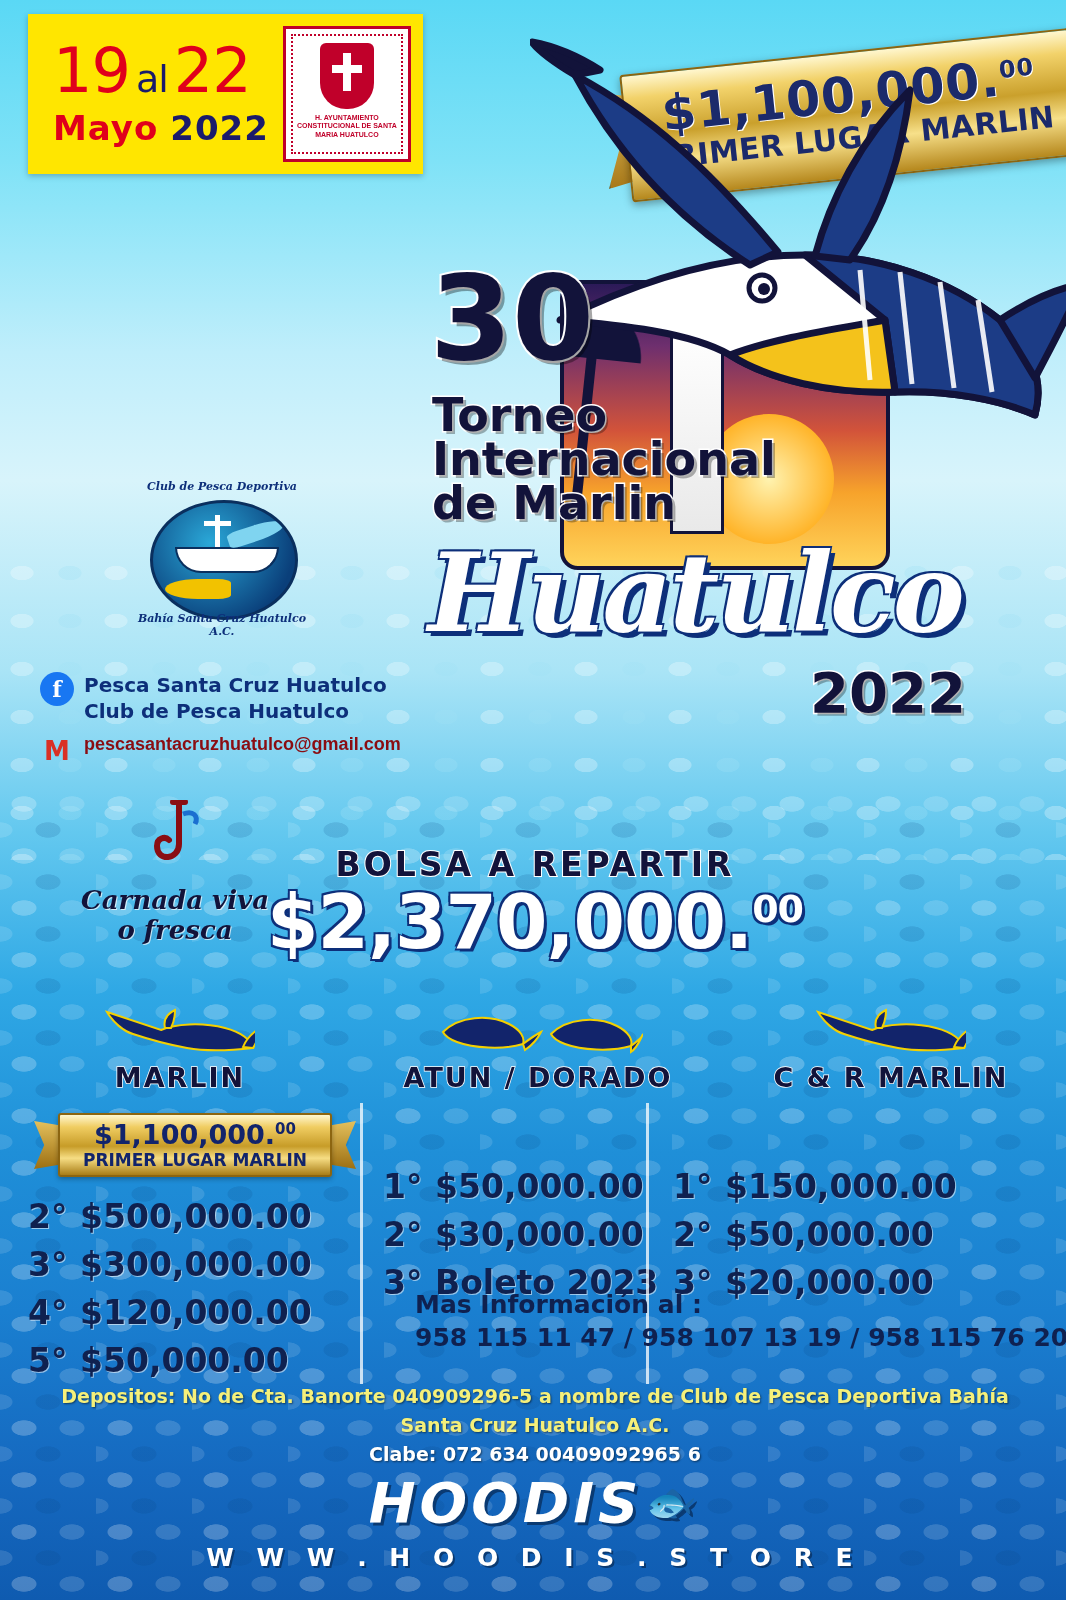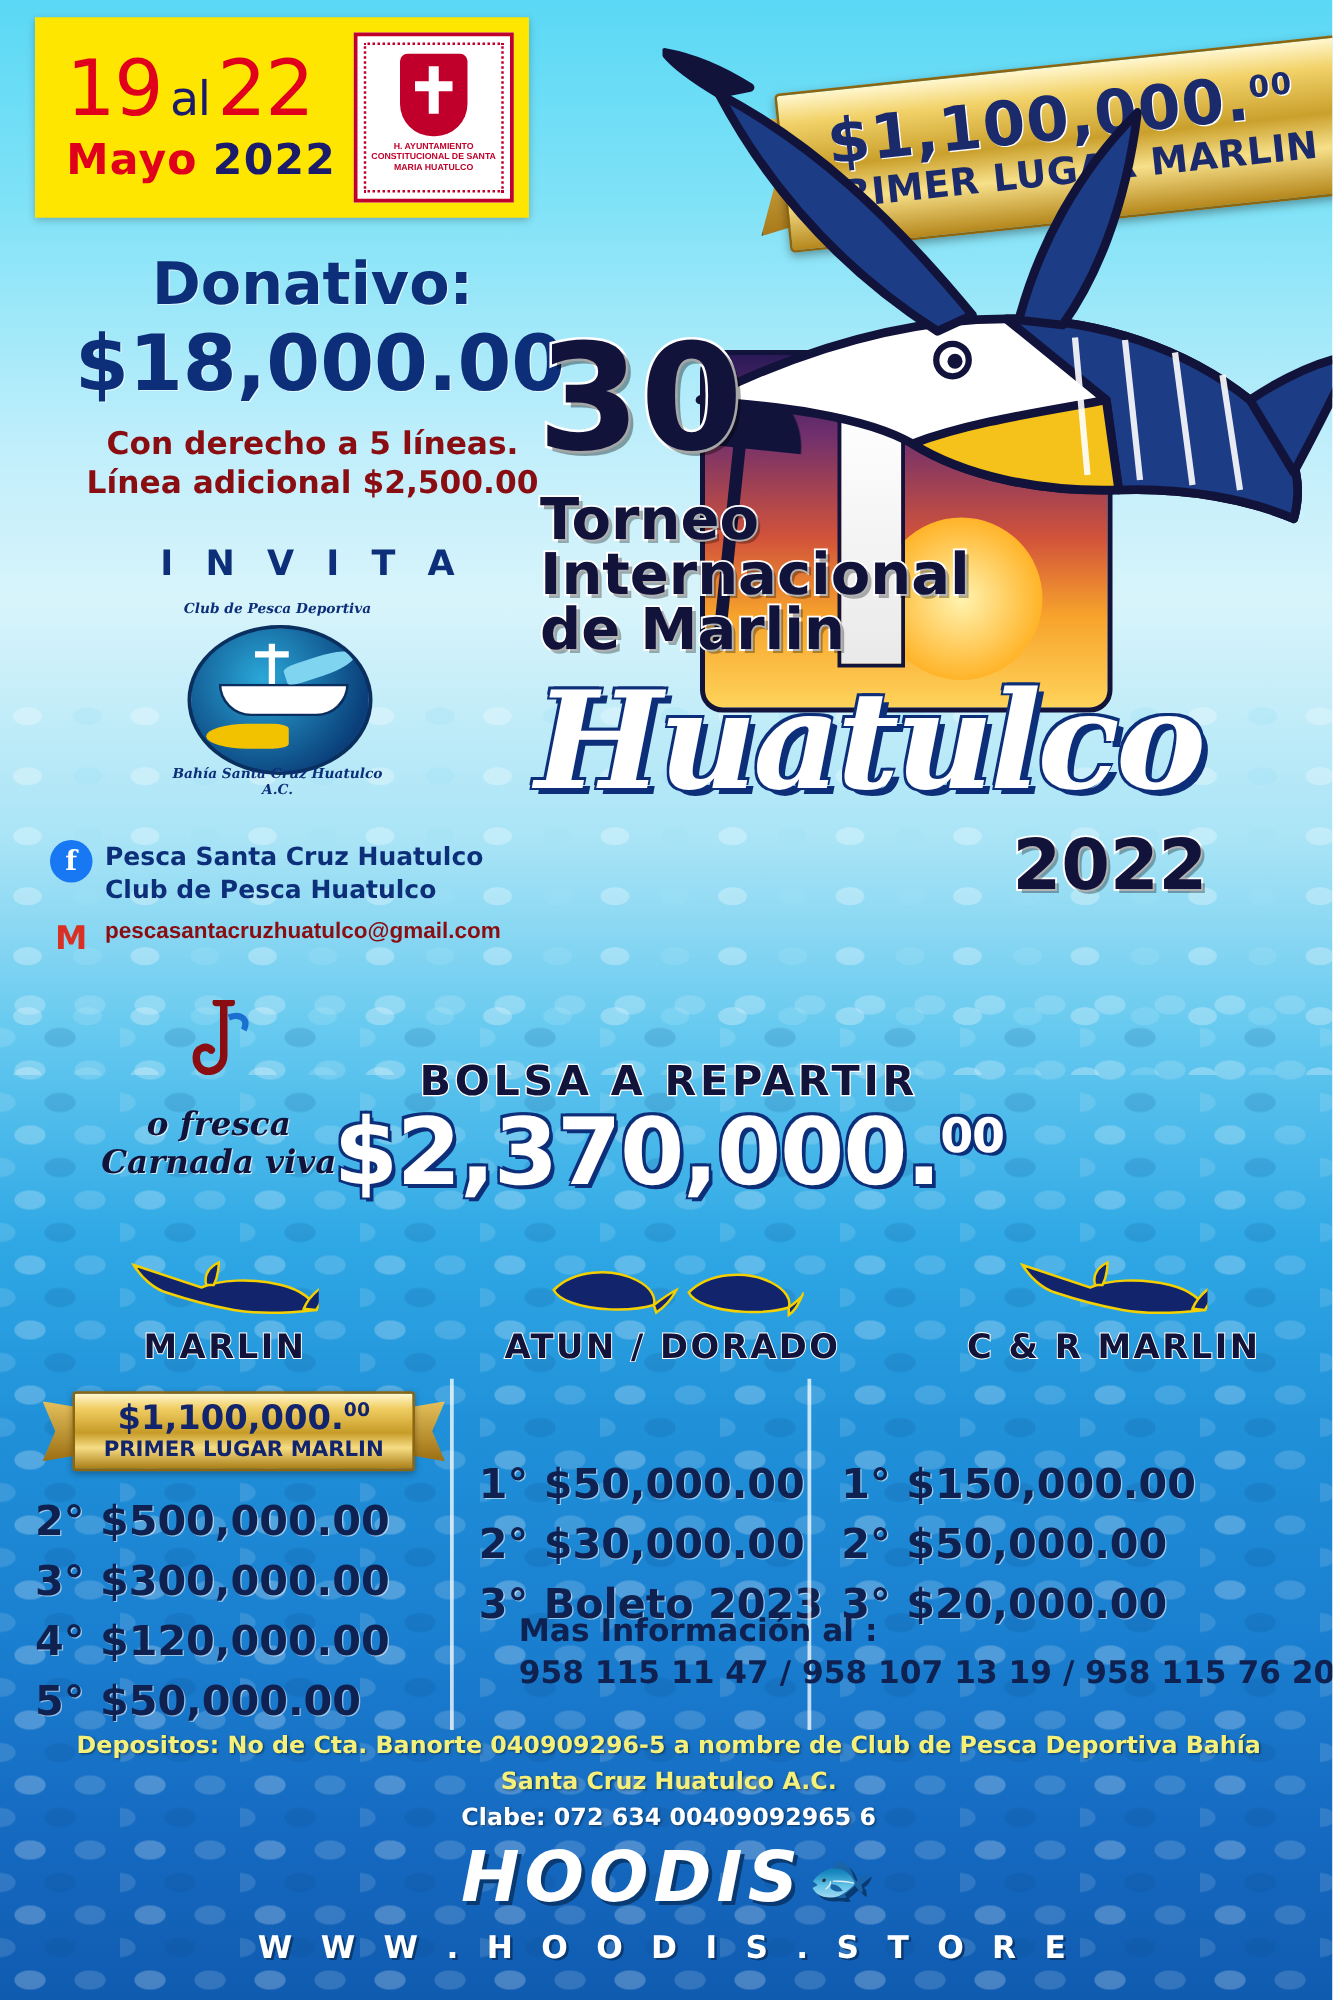--- a/index.html
+++ b/index.html
@@ -424,29 +424,20 @@
   <div class="ribbon-top">
     <div class="tail"></div>
     <div class="band">
       <div class="rt-amount">
         <span>$1,100,000.</span><span class="cents">00</span>
       </div>
       <div class="rt-sub">PRIMER LUGAR MARLIN</div>
     </div>
   </div>
 
-  <div class="donativo">
-    <div class="don-title">Donativo:</div>
-    <div class="don-amount">$18,000.00</div>
-    <div class="don-note">
-      <div>Con derecho a 5 líneas.</div>
-      <div>Línea adicional $2,500.00</div>
-    </div>
-    <div class="invita">I N V I T A</div>
-  </div>
 
   <div class="club-logo">
     <div class="txt-top">Club de Pesca Deportiva</div>
     <div class="circle">
       <div class="mast"></div>
       <div class="boat"></div>
       <div class="fish1"></div>
       <div class="fish2"></div>
     </div>
     <div class="txt-bot">Bahía Santa Cruz Huatulco A.C.</div>
@@ -506,22 +497,22 @@
 
   <div class="carnada">
     <div class="hook">
       <svg viewBox="0 0 64 80" xmlns="http://www.w3.org/2000/svg" aria-hidden="true">
         <path d="M36 4 L36 44 C36 60 14 62 14 46 C14 38 22 36 26 40" fill="none" stroke="#8a0d12" stroke-width="6" stroke-linecap="round"></path>
         <path d="M30 2 L42 2" stroke="#8a0d12" stroke-width="6" stroke-linecap="round"></path>
         <path d="M40 14 C50 10 56 16 52 24" fill="none" stroke="#1b6fd0" stroke-width="5"></path>
       </svg>
     </div>
     <div class="carnada-txt">
+      <div>Carnada viva</div>
       <div>o fresca</div>
-      <div>Carnada viva</div>
     </div>
   </div>
 
   <div class="bolsa-wrap">
     <div class="bolsa-label">BOLSA  A  REPARTIR</div>
     <div class="bolsa-amount">
       <span>$2,370,000.</span><span class="cents">00</span>
     </div>
   </div>
 

